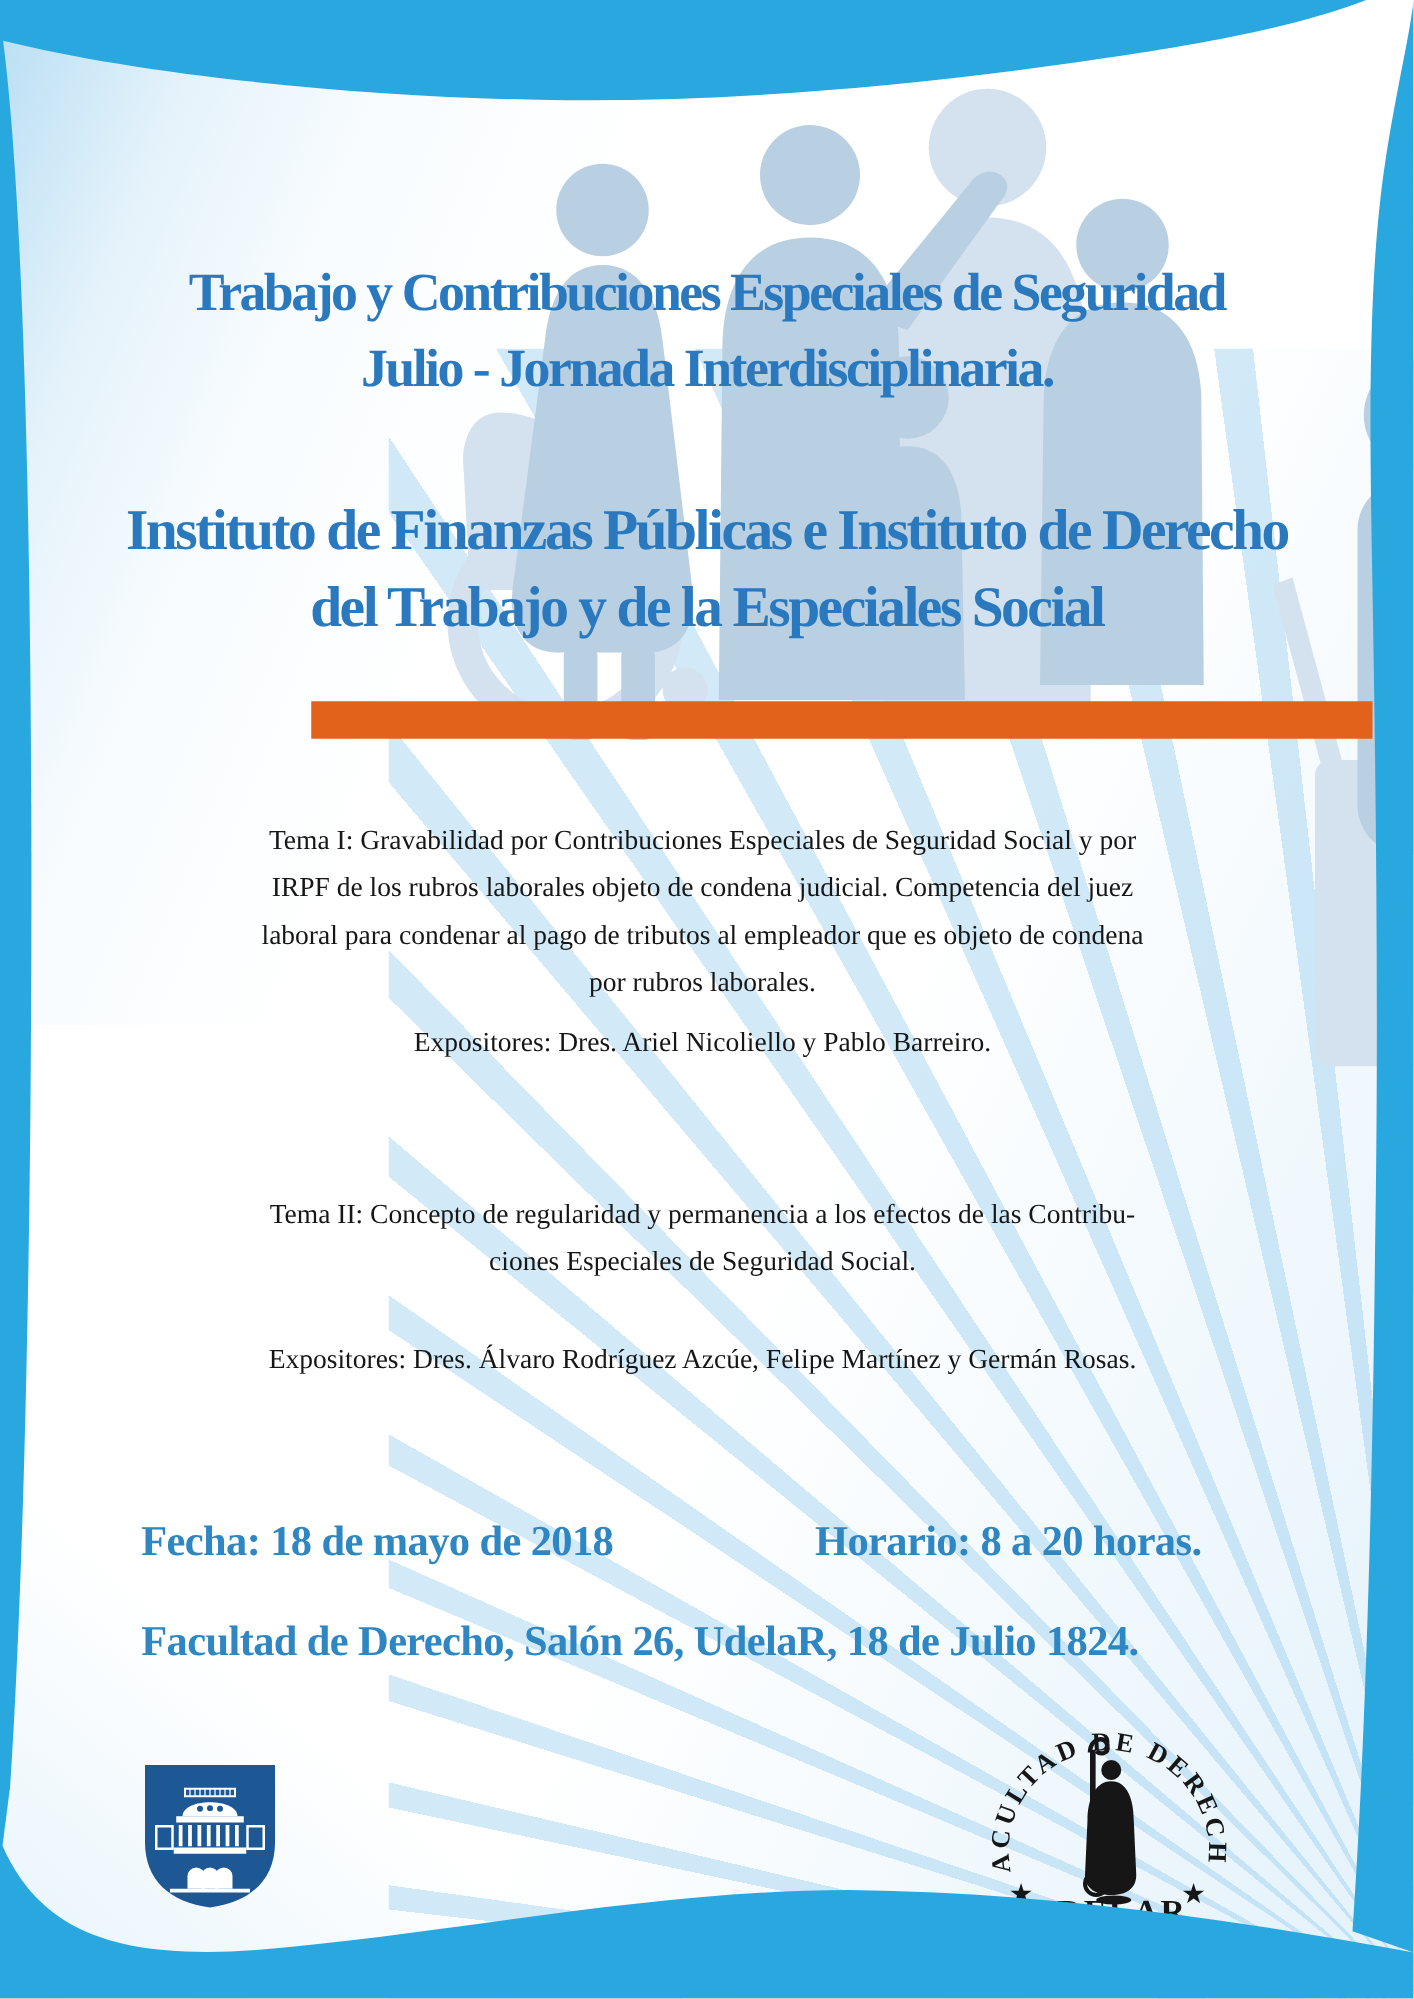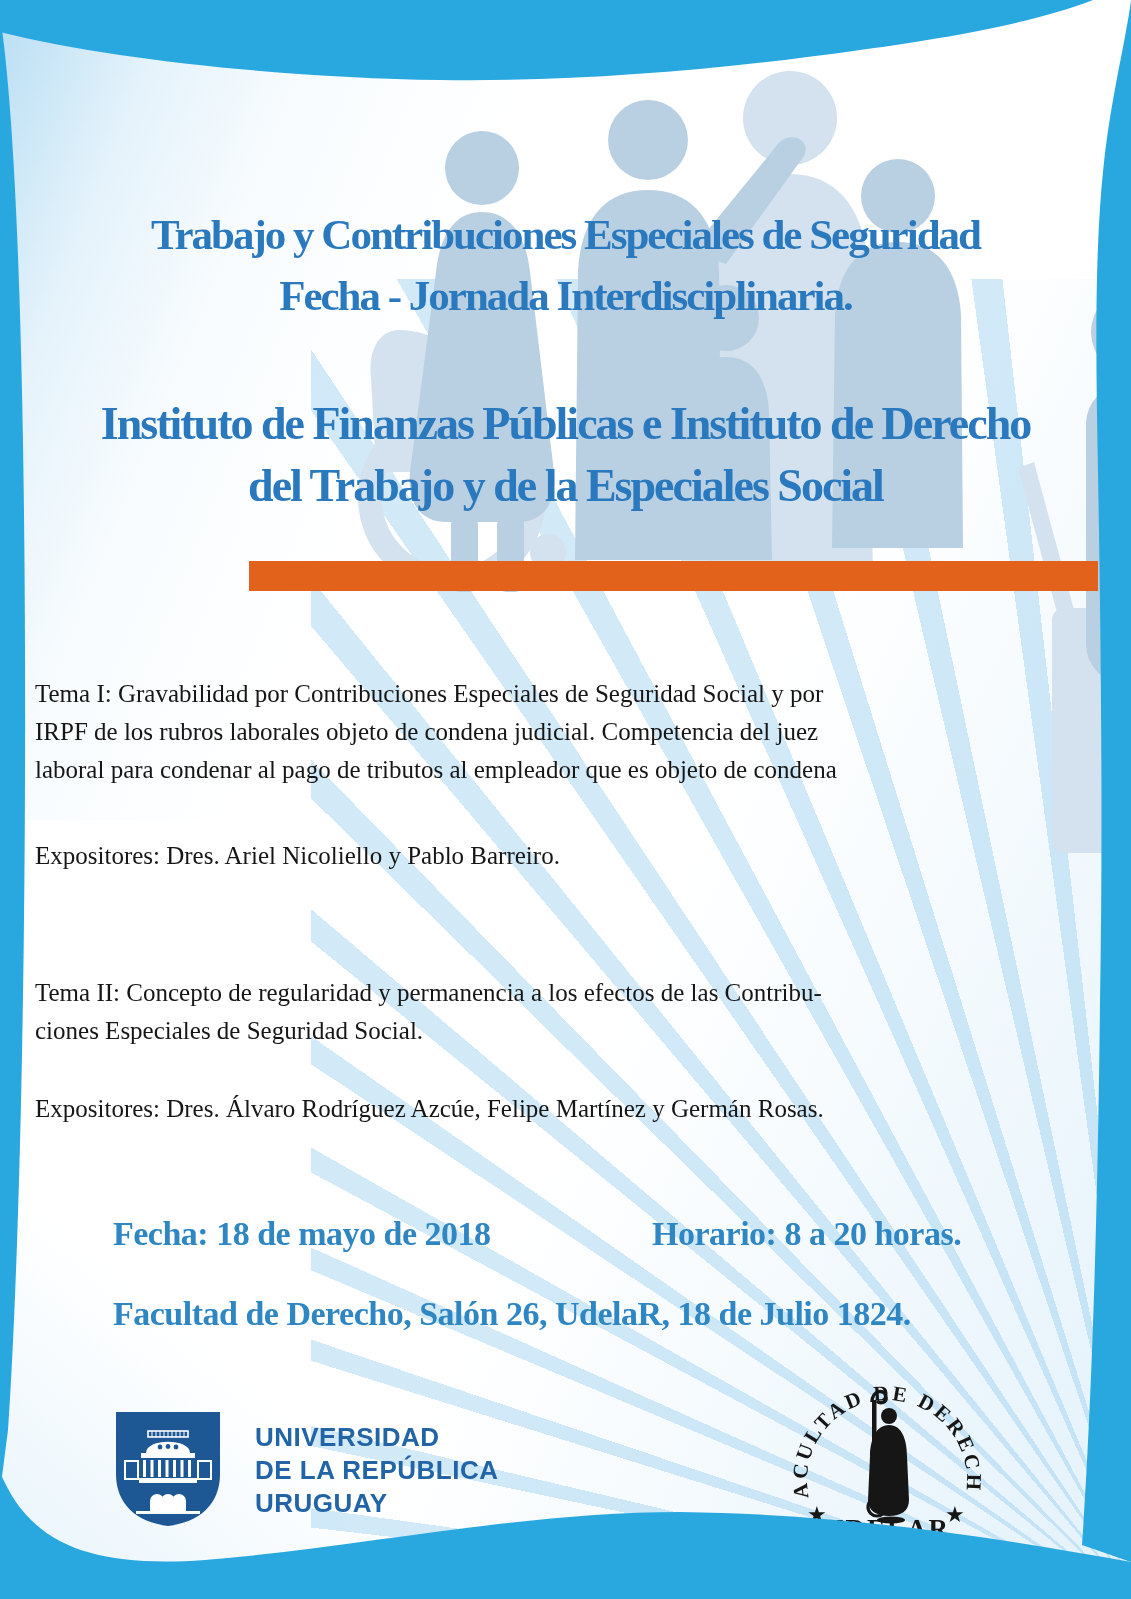--- a/index.html
+++ b/index.html
@@ -39,22 +39,22 @@
   .subtitle-block{
     position:absolute;left:28px;right:28px;top:393px;z-index:20;
     text-align:center;color:#2A79BE;font-weight:bold;
     font-size:46px;line-height:62px;letter-spacing:-2px;
   }
   .accent-bar{
     position:absolute;left:249px;top:561px;width:849px;height:30px;
     background:#E2611B;z-index:30;
   }
   .para{
-    position:absolute;left:35px;right:42px;z-index:20;
-    color:#161616;font-size:25px;line-height:38px;letter-spacing:0;margin-top:22px;
+    position:absolute;left:35px;right:42px;text-align:center;z-index:20;
+    color:#161616;font-size:22px;line-height:38px;letter-spacing:0;
   }
   .p-tema1{top:653px;}
   .p-exp1{top:815px;}
   .p-tema2{top:952px;}
   .p-exp2{top:1068px;}
   .info{
     position:absolute;z-index:20;color:#2E86C3;font-weight:bold;
     font-size:34px;letter-spacing:-0.5px;white-space:nowrap;margin-top:43px;
   }
   .i-fecha{left:113px;top:1172px;}
@@ -108,34 +108,35 @@
       <circle cx="898" cy="196" r="37"></circle>
       <path d="M898 242 C854 242 837 276 835 316 L832 548 L963 548 L961 316 C959 276 942 242 898 242 Z"></path>
 
       <circle cx="1135" cy="332" r="44"></circle>
       <rect x="1086" y="384" width="120" height="300" rx="40"></rect>
     </g>
   </svg>
 
   <div class="title-block">
     <div>Trabajo y Contribuciones Especiales de Seguridad</div>
-    <div>Fecha - Jornada Interdisciplinaria.</div>
+    <div>Julio - Jornada Interdisciplinaria.</div>
   </div>
 
   <div class="subtitle-block">
     <div>Instituto de Finanzas Públicas e Instituto de Derecho</div>
     <div>del Trabajo y de la Especiales Social</div>
   </div>
 
   <div class="accent-bar"></div>
 
   <div class="para p-tema1">
     <div>Tema I: Gravabilidad por Contribuciones Especiales de Seguridad Social y por</div>
     <div>IRPF de los rubros laborales objeto de condena judicial. Competencia del juez</div>
     <div>laboral para condenar al pago de tributos al empleador que es objeto de condena</div>
+    <div>por rubros laborales.</div>
   </div>
 
   <div class="para p-exp1">Expositores: Dres. Ariel Nicoliello y Pablo Barreiro.</div>
 
   <div class="para p-exp2">Expositores: Dres. Álvaro Rodríguez Azcúe, Felipe Martínez y Germán Rosas.</div>
 
   <div class="para p-tema2">
     <div>Tema II: Concepto de regularidad y permanencia a los efectos de las Contribu-</div>
     <div>ciones Especiales de Seguridad Social.</div>
   </div>
@@ -178,25 +179,20 @@
       <rect x="27" y="70" width="58" height="5" fill="#fff"></rect>
       <g fill="#fff">
         <path d="M38 103 L38 93 A7 7 0 0 1 52 93 L52 103 Z"></path>
         <path d="M49 103 L49 93 A7 7 0 0 1 63 93 L63 103 Z"></path>
         <path d="M60 103 L60 93 A7 7 0 0 1 74 93 L74 103 Z"></path>
       </g>
       <rect x="24" y="103" width="64" height="3" fill="#fff"></rect>
     </g>
   </svg>
 
-  <div class="wordmark">
-    <div>UNIVERSIDAD</div>
-    <div>DE LA REPÚBLICA</div>
-    <div>URUGUAY</div>
-  </div>
 
   <svg class="seal-svg" viewBox="0 0 198 205" aria-hidden="true">
     <defs>
       <path id="sealArc" d="M 22 132 A 80 80 0 1 1 176 132" fill="none"></path>
     </defs>
     <text font-family="Liberation Serif, DejaVu Serif, serif" font-size="21" font-weight="bold" fill="#161616" letter-spacing="3">
       <textPath href="#sealArc" startOffset="50%" text-anchor="middle">FACULTAD DE DERECHO</textPath>
     </text>
     <text x="19" y="152" font-size="22" fill="#161616">★</text>
     <text x="157" y="152" font-size="22" fill="#161616">★</text>

